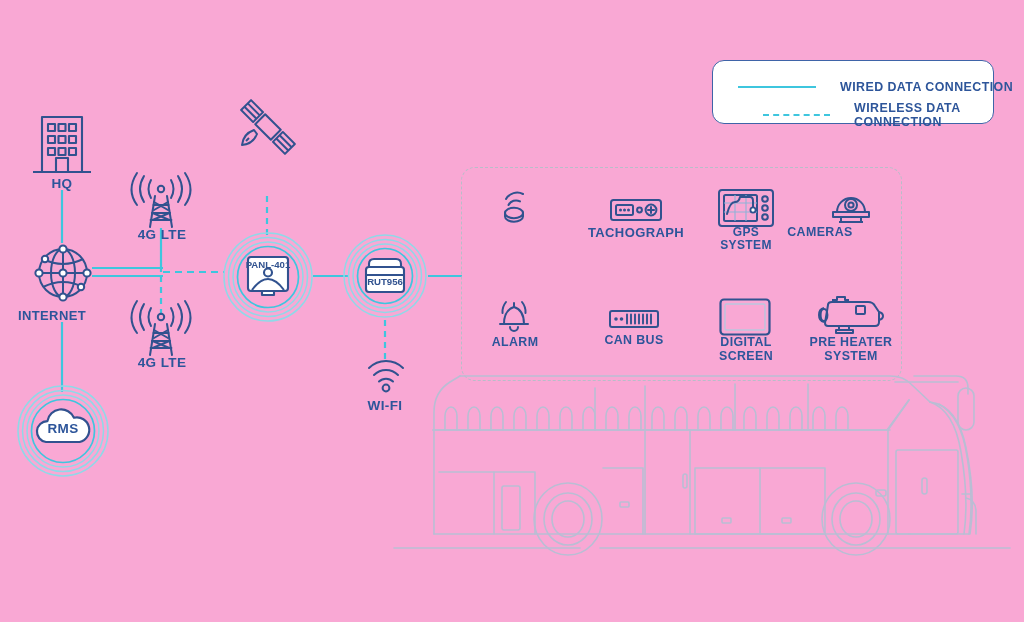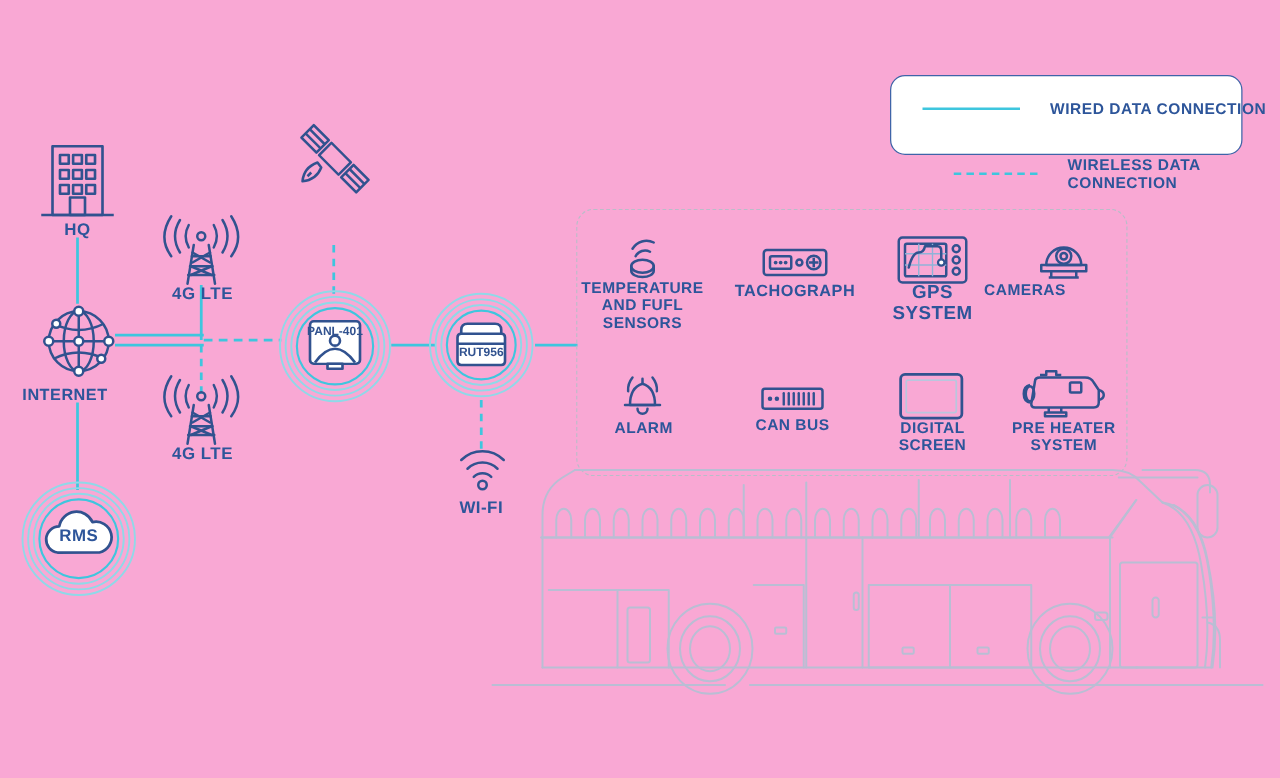--- a/index.html
+++ b/index.html
@@ -44,21 +44,21 @@
     <line x1="428" y1="276" x2="462" y2="276" stroke="#3ec6de" stroke-width="2.2"></line>
 
     <line x1="385" y1="320" x2="385" y2="360" stroke="#3ec6de" stroke-width="2.2" stroke-dasharray="6 5"></line>
   </svg>
 
   <div class="legendbox"></div>
   <div class="legrow" style="left:738px;top:80px;">
     <span class="solidline"></span>
     <span class="legtxt" style="margin-left:24px">WIRED DATA CONNECTION</span>
   </div>
-  <div class="legrow" style="left:763px;top:101px;margin-top:24px;">
+  <div class="legrow" style="left:763px;top:101px;">
     <span class="dashline"></span>
     <span class="legtxt" style="margin-left:24px">WIRELESS DATA CONNECTION</span>
   </div>
 
   <div class="node" style="left:30px;top:110px;">
     <svg width="64" height="72" viewBox="0 0 64 72">
       <g fill="none" stroke="#31528f" stroke-width="2.1" stroke-linejoin="round">
         <rect x="12" y="7" width="40" height="55"></rect>
         <rect x="18" y="14" width="7" height="7"></rect>
           <rect x="28.5" y="14" width="7" height="7"></rect>
@@ -219,23 +219,20 @@
   <div class="node" style="left:494px;top:188px;">
     <svg width="40" height="38" viewBox="0 0 40 38">
       <g fill="none" stroke="#31528f" stroke-width="2" stroke-linecap="round">
         <path d="M12 11 a13 13 0 0 1 17 -5"></path>
         <path d="M14.5 17 a8.5 8.5 0 0 1 11.5 -3.6"></path>
         <ellipse cx="20" cy="25" rx="9" ry="5.2"></ellipse>
         <path d="M11 25 v3.5 a9 5.2 0 0 0 18 0 v-3.5"></path>
       </g>
     </svg>
   </div>
-  <div class="lbl" style="left:459px;top:224px;width:110px;font-size:12.4px;">TEMPERATURE
-AND FUFL
-SENSORS</div>
 
   <div class="node" style="left:610px;top:198px;">
     <svg width="52" height="24" viewBox="0 0 52 24">
       <g fill="none" stroke="#31528f" stroke-width="2" stroke-linejoin="round">
         <rect x="1" y="2" width="50" height="20" rx="2.5"></rect>
         <rect x="6" y="7" width="17" height="10" rx="1.5"></rect>
         <circle cx="29.5" cy="12" r="2.4"></circle>
         <circle cx="41" cy="12" r="5.4"></circle>
         <line x1="41" y1="8.2" x2="41" y2="15.8"></line>
           <line x1="37.2" y1="12" x2="44.8" y2="12"></line>
@@ -261,21 +258,21 @@
       <g fill="none" stroke="#8fb3d8" stroke-width="1.1">
         <line x1="6" y1="15" x2="39" y2="15"></line>
           <line x1="6" y1="24" x2="39" y2="24"></line>
         <line x1="17" y1="7" x2="17" y2="33"></line>
           <line x1="28" y1="7" x2="28" y2="33"></line>
       </g>
       <path d="M9 26 q3 -12 8 -12 q4 0 5 -5 h10 q3 0 3 4 v9" fill="none" stroke="#31528f" stroke-width="2" stroke-linecap="round" stroke-linejoin="round"></path>
       <circle cx="35" cy="22" r="2.6" fill="#fff" stroke="#31528f" stroke-width="1.8"></circle>
     </svg>
   </div>
-  <div class="lbl" style="left:700px;top:226px;width:92px;font-size:15px;">GPS
+  <div class="lbl" style="left:700px;top:226px;width:92px;font-size:12px;">GPS
 SYSTEM</div>
 
   <div class="node" style="left:829px;top:192px;">
     <svg width="44" height="34" viewBox="0 0 44 34">
       <g fill="none" stroke="#31528f" stroke-width="2" stroke-linejoin="round">
         <path d="M8 20 a14 14 0 0 1 28 0 z"></path>
         <circle cx="22" cy="13" r="6"></circle>
           <circle cx="22" cy="13" r="2.6"></circle>
         <path d="M4 20 h36 v5 h-36 z"></path>
         <path d="M12 25 v5 M32 25 v5"></path>

